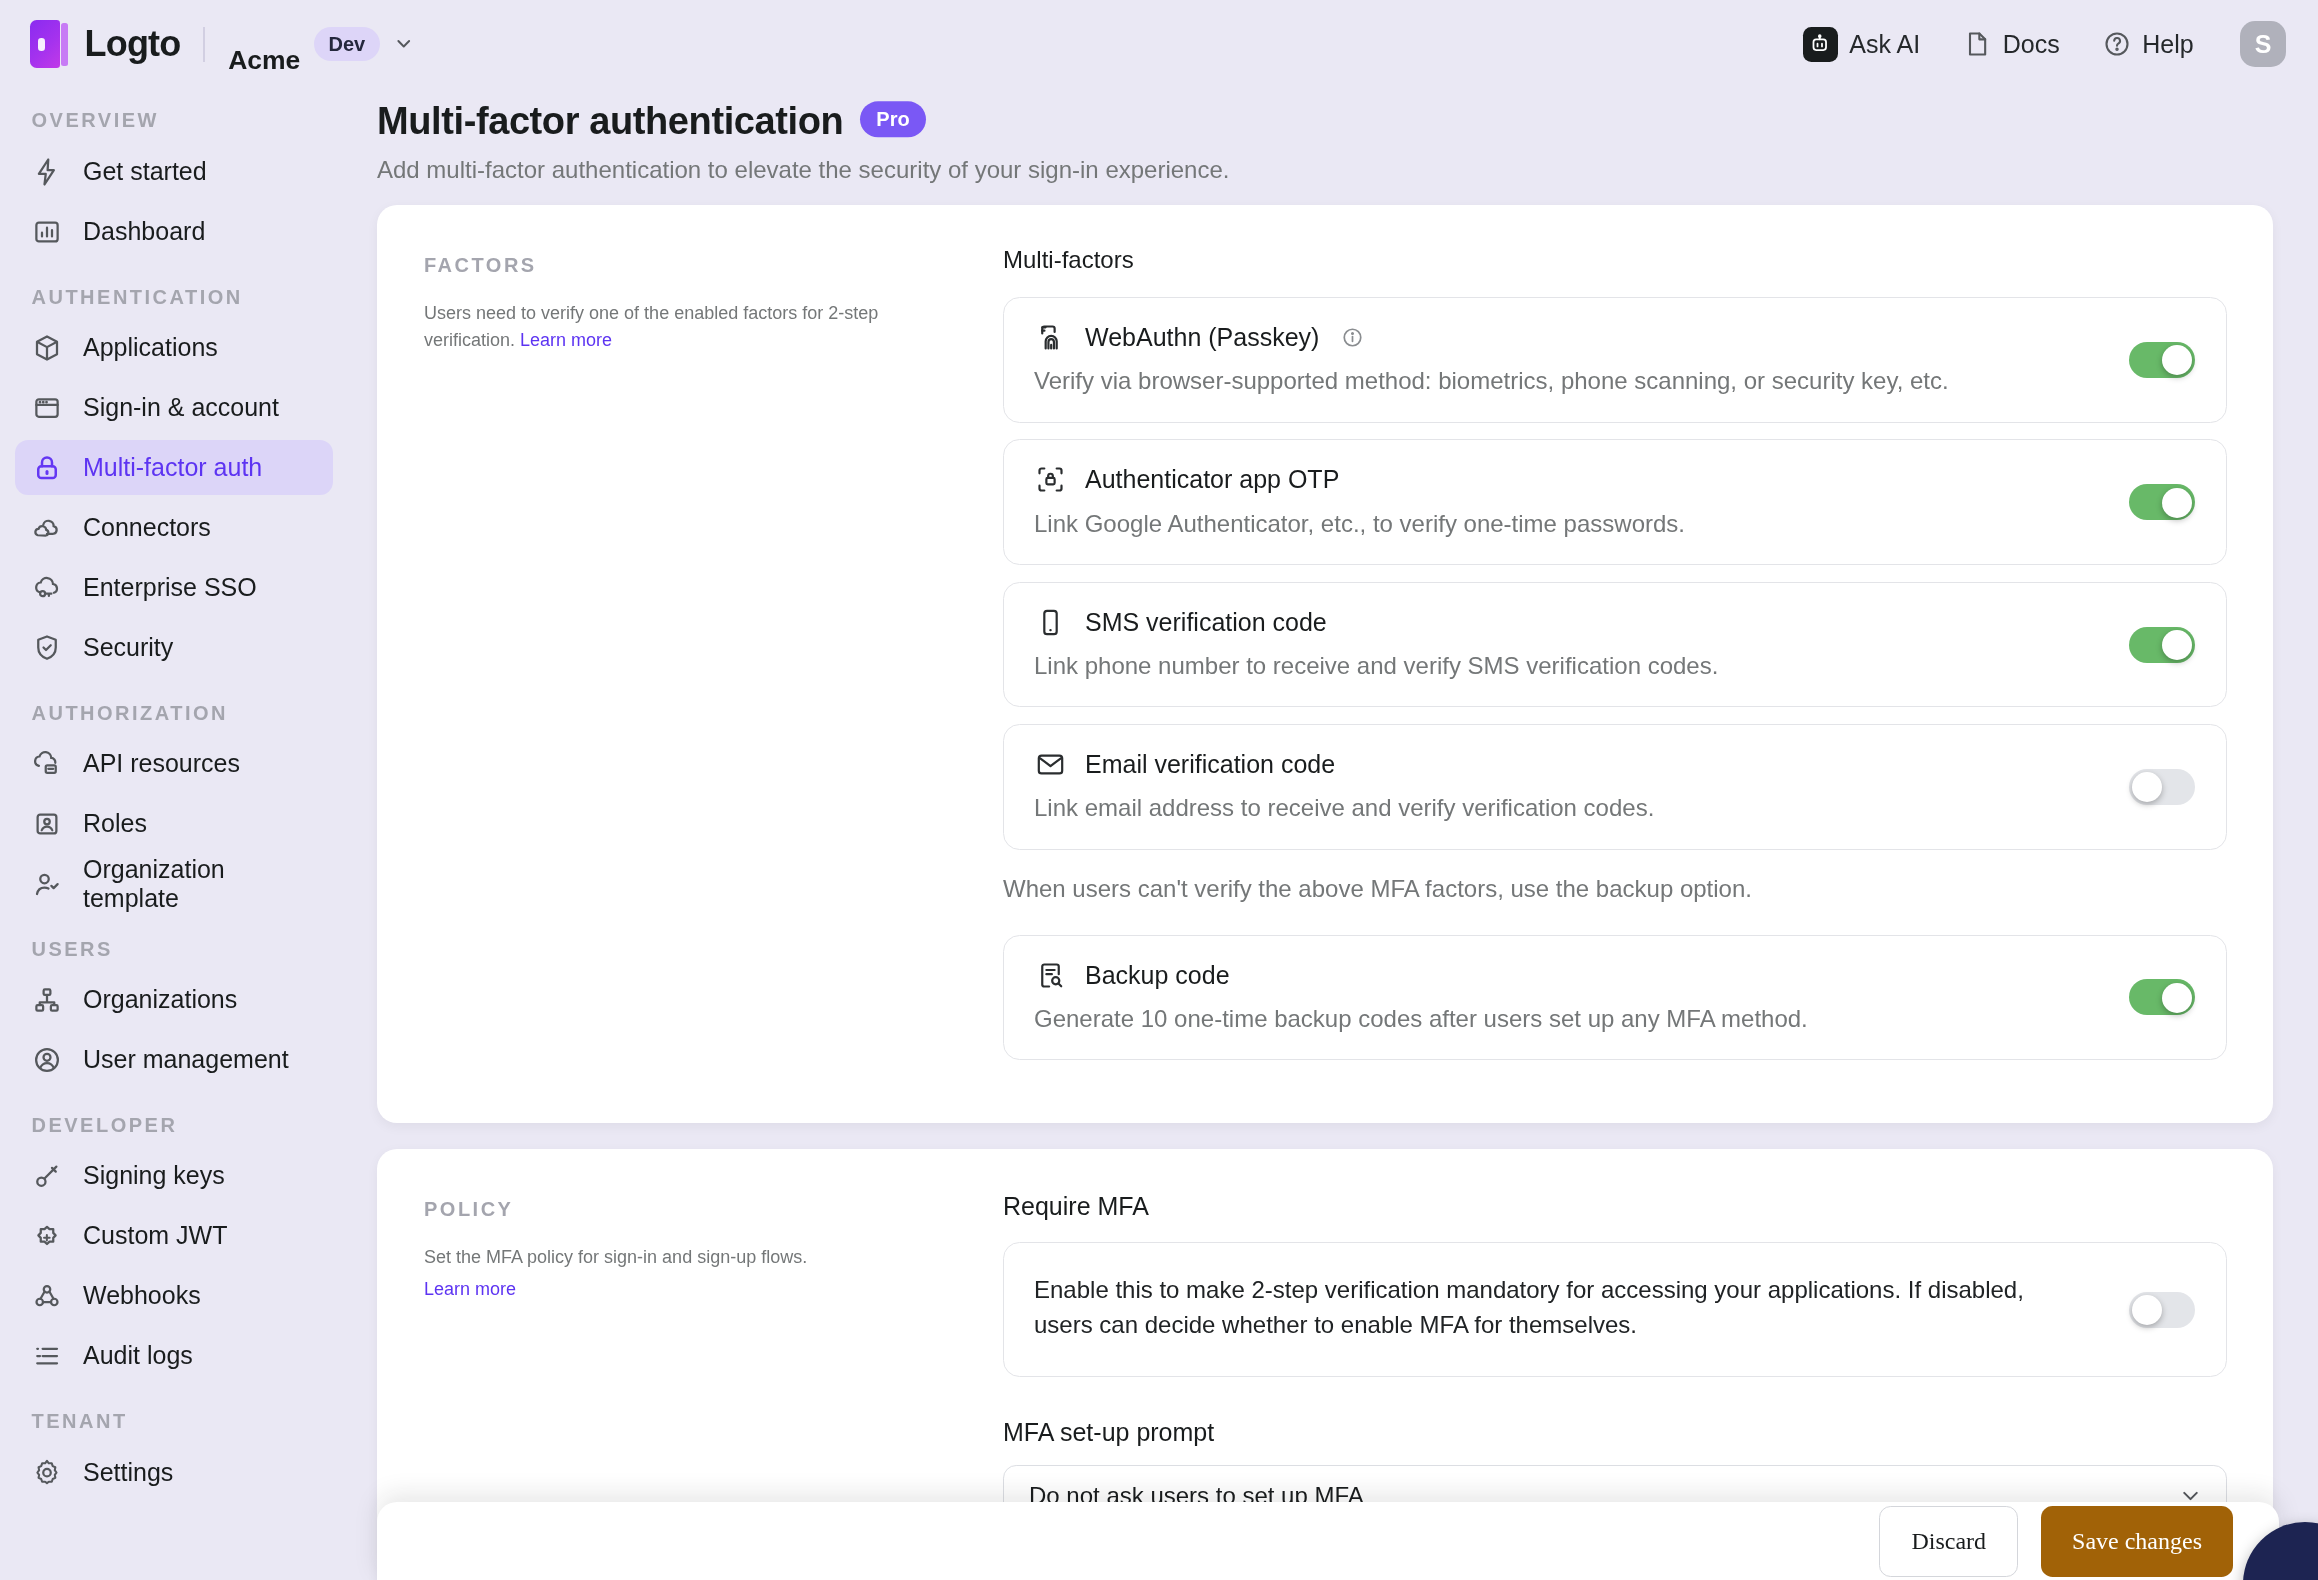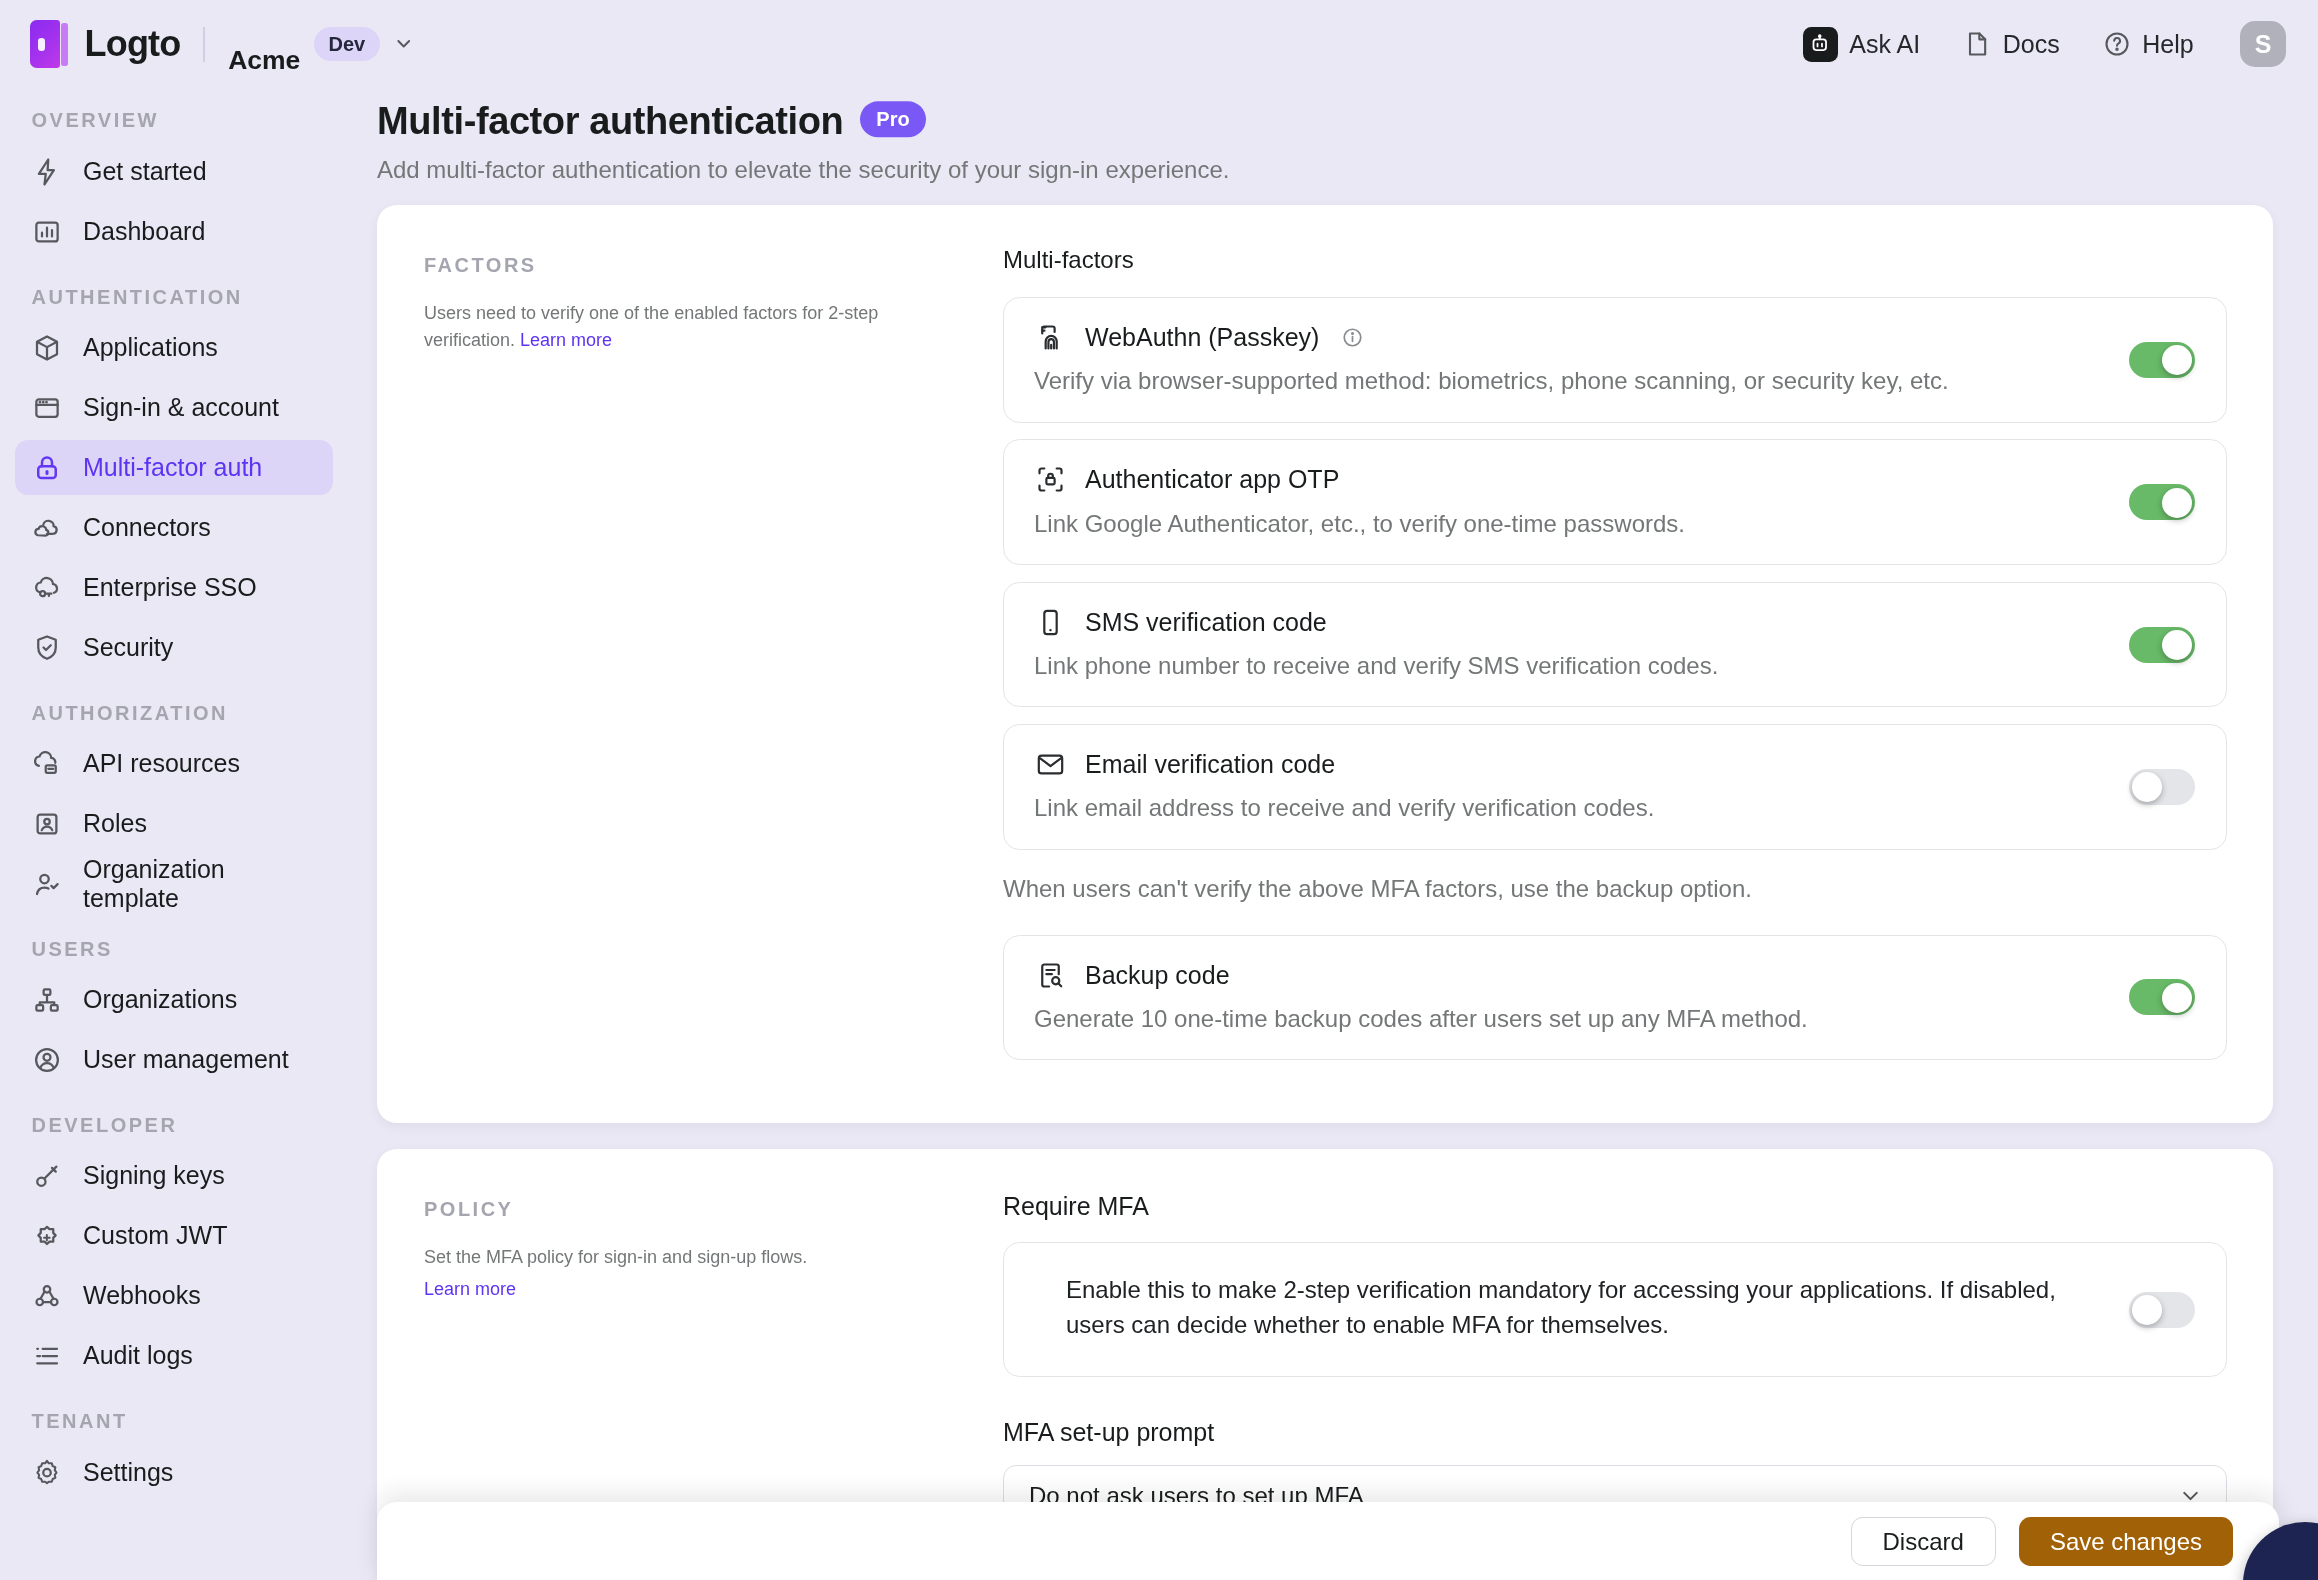--- a/index.html
+++ b/index.html
@@ -61,28 +61,28 @@
   .info-icon { display:inline-flex; color:#8a8d90; margin-left:3.3px; }
   .opt-desc { margin-top:13.2px; font-size:24px; color:#747778; }
   .switch { position:absolute; right:31px; top:50%; transform:translateY(-50%); width:66px; height:36px; border-radius:18px; background:#e3e5e9; cursor:pointer; flex:0 0 auto; }
   .switch::after { content:''; position:absolute; top:3.3px; left:3.3px; width:30px; height:30px; border-radius:50%; background:#fff; box-shadow:0 2.5px 6.6px rgba(0,0,0,.28); }
   .switch.on { background:#68b968; }
   .switch.on::after { left:33px; }
   .backup-note { font-size:24px; color:#747778; margin:25px 0 32px; }
 
   .field-label { font-size:25px; color:#191c1d; margin:6.6px 0 0; }
   .require-box { position:relative; border:1.2px solid #e3e4e8; border-radius:16.5px; padding:30px 149px 33px 30px; margin-top:21.5px; }
-  .require-text { font-size:24px; line-height:1.45; color:#202325; max-width:1456px;margin-left:32px; }
+  .require-text { font-size:24px; line-height:1.45; color:#202325; max-width:1456px; }
   .select { position:relative; border:1.2px solid #dcdee3; border-radius:13.2px; height:63px; margin-top:18px; display:flex; align-items:center; padding:0 66px 0 25px; font-size:24px; color:#191c1d; background:#fff; cursor:pointer; }
   .select .chev-down { position:absolute; right:23px; top:50%; transform:translateY(-50%); color:#55585c; }
   .field-label.spaced { margin-top:41px; }
 
   
   .savebar { position:absolute; left:377px; right:40px; bottom:0; height:79px; background:#fff; border-radius:20px 20px 0 0; box-shadow:0 -8.3px 25px rgba(25,28,29,.10); display:flex; align-items:center; justify-content:flex-end; gap:23px; padding-right:46px; }
-  .btn { height:49px; border-radius:11.6px; font-size:24px; font-weight:500; display:flex; align-items:center; padding:0 31px; cursor:pointer; font-family:Liberation Sans, sans-serif; }
+  .btn { height:71px; border-radius:11.6px; font-size:24px; font-weight:500; display:flex; align-items:center; padding:0 31px; cursor:pointer; font-family:Liberation Serif, serif; }
   .btn-outline { background:#fff; border:1.2px solid #d4d6db; color:#191c1d; }
   .btn-primary { background:#a16207; border:none; color:#fff; }
 
   .chat-bubble { position:absolute; right:-48px; bottom:-65px; width:124px; height:124px; border-radius:50%; background:#1d2452; box-shadow:0 5px 15px rgba(0,0,0,.3); }
 
   svg { display:block; }
 </style>
 </head>
 <body>
 

